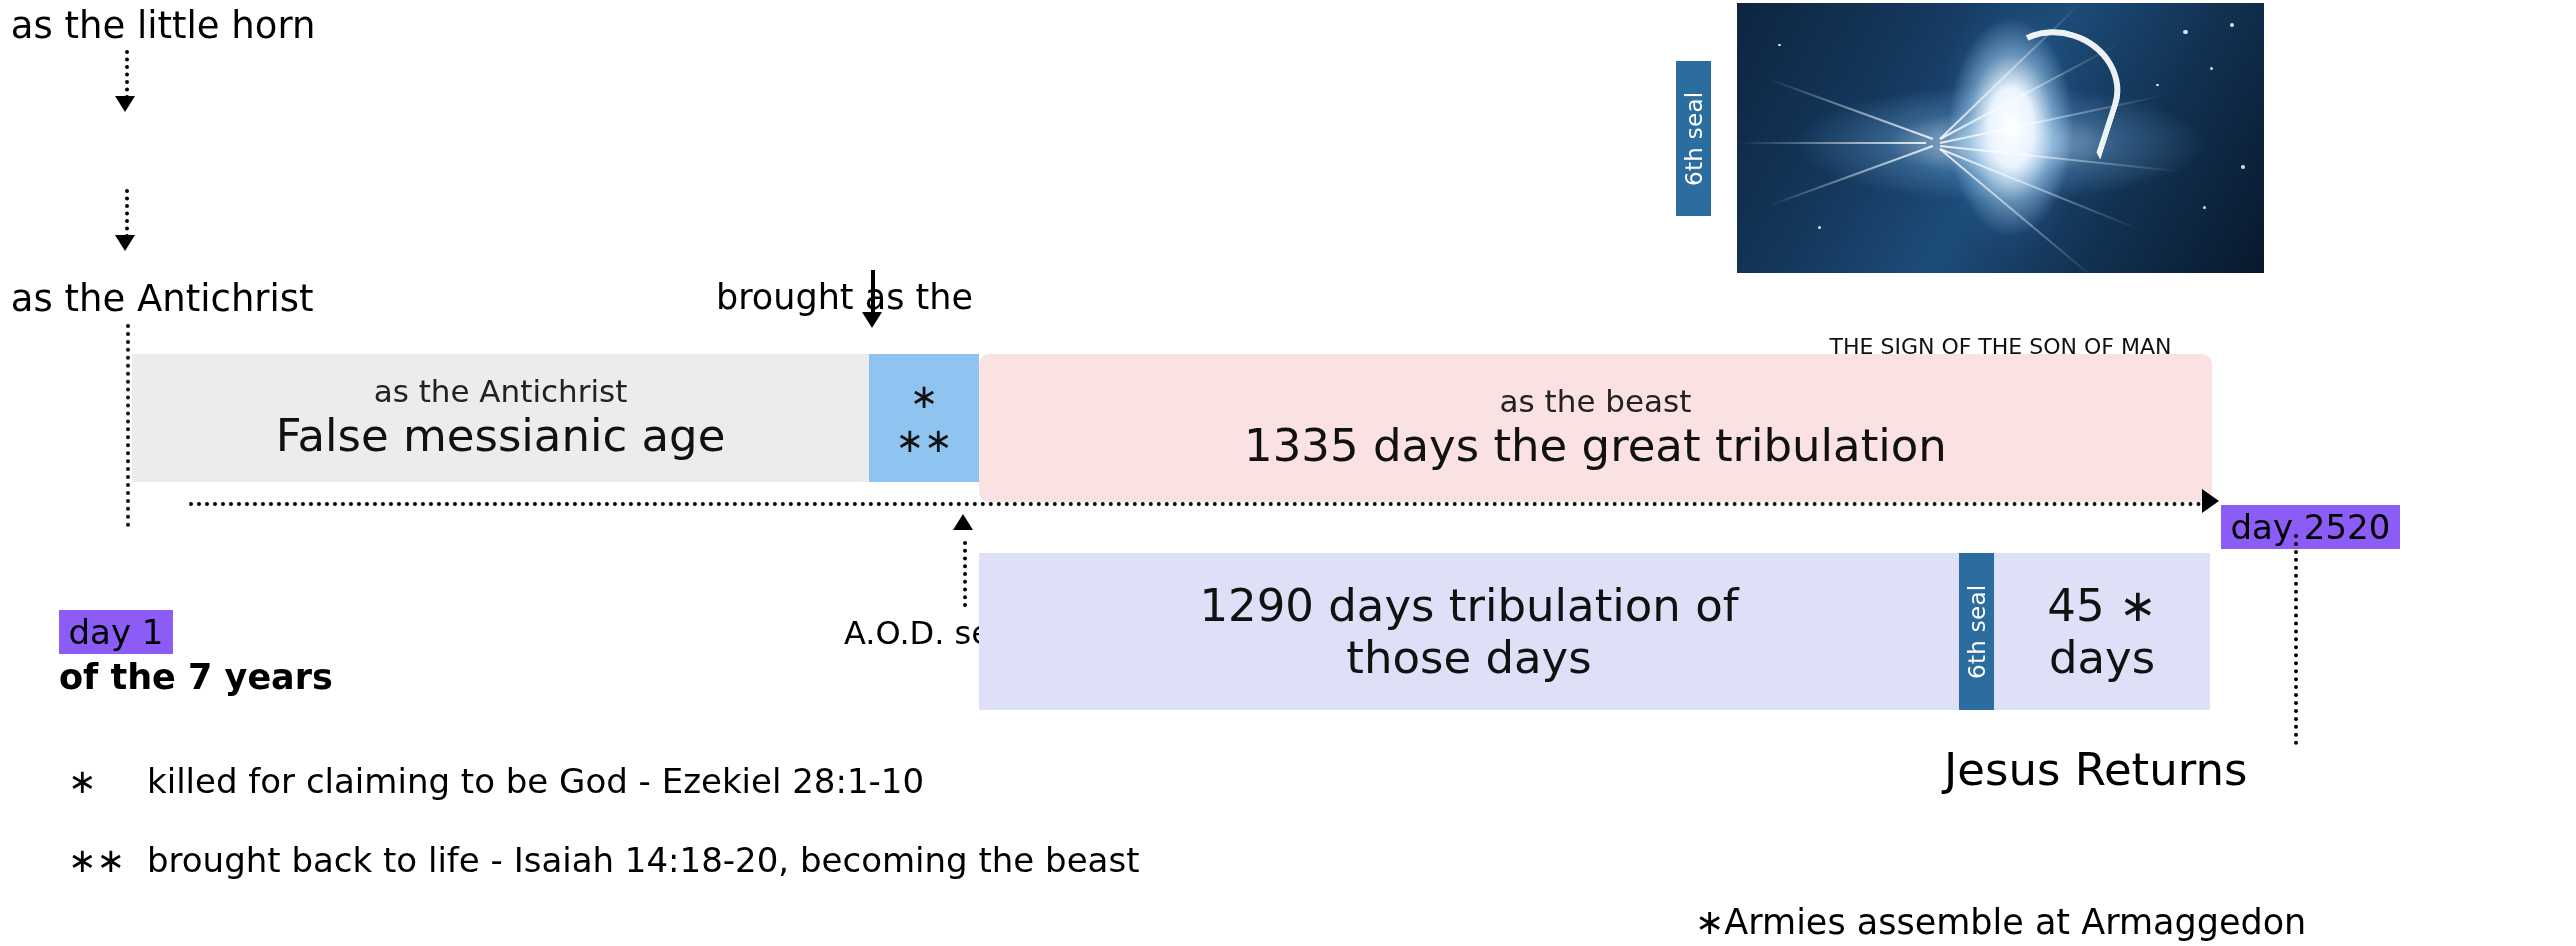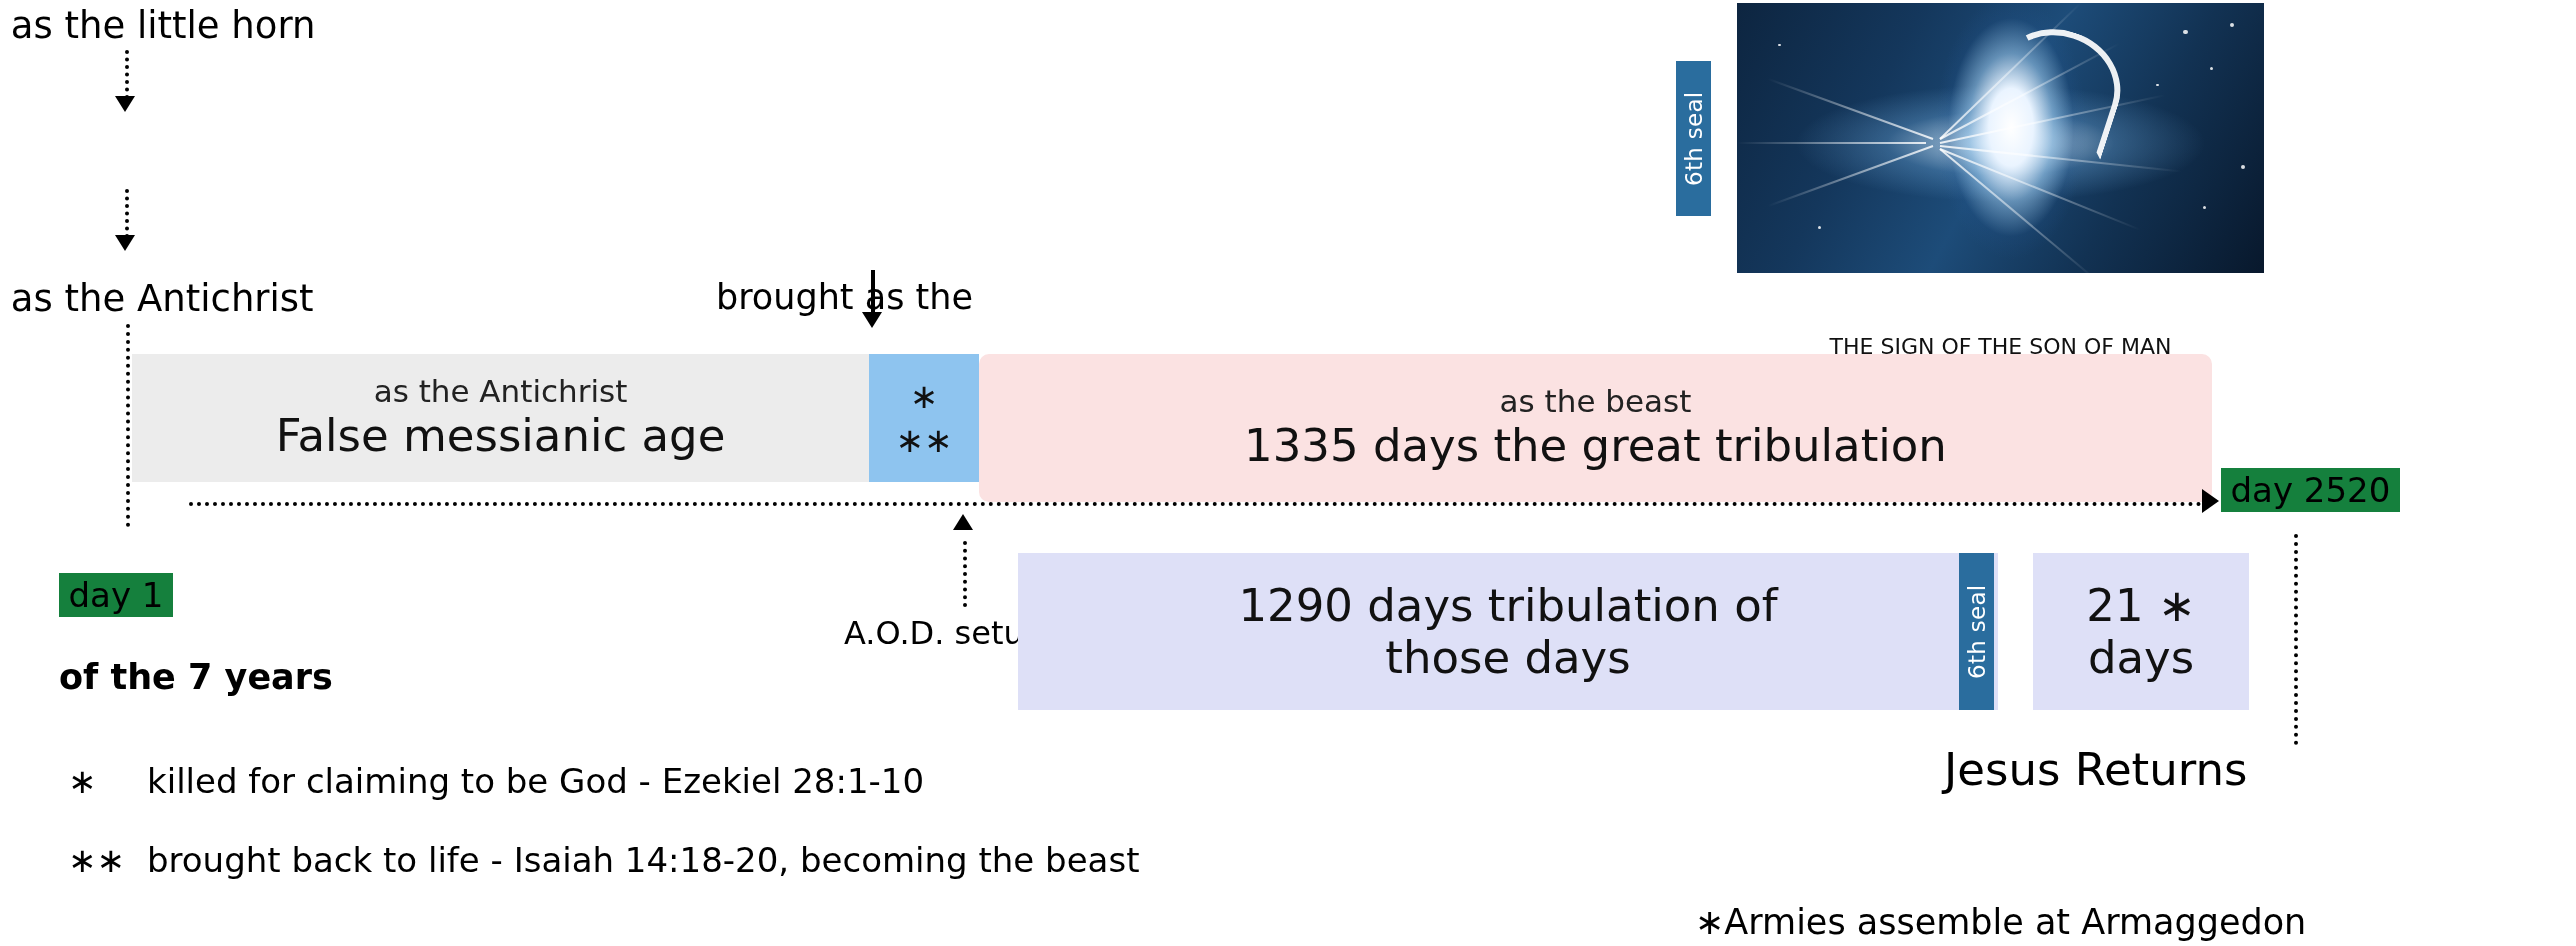--- a/index.html
+++ b/index.html
@@ -52,42 +52,43 @@
   .bar {
     box-sizing: border-box;
     display: flex;
     flex-direction: column;
     align-items: center;
     justify-content: center;
   }
   .bar-grey { background: #ececec; }
   .bar-pink { background: #fbe2e2; }
   .bar-blue-small { background: #8ec4ef; }
-  .bar-lav { background: #dee0f7; margin-left: 39px; }
+  .bar-lav { background: #dee0f7; }
 
   .bar-top-label {
     font-size: 31px;
     color: #222;
   }
   .bar-main-label {
     font-size: 45px;
     color: #111;
   }
   .bar-star {
     font-size: 34px;
     color: #111;
     line-height: 1.0;
   }
 
   
   .day-chip {
-    background: #15803d;
+    background: #8b5cf6;
     font-size: 34px;
     padding: 2.7px 9.5px;
     display: inline-block;
+    margin-top: 37px;
   }
 
   
   .h-dotted {
     border-top: 4.7px dotted #000;
     height: 0;
   }
   .arrow-head-right {
     width: 0; height: 0;
     border-top: 12px solid transparent;
@@ -251,21 +252,21 @@
   <div class="abs txt aod" style="left:844px; top:615px;">A.O.D. setup</div>
 
   <div class="abs bar bar-lav" style="left:979px; top:553px; width:980px; height:157px;">
     <div class="bar-main-label txt">1290 days tribulation of</div>
     <div class="bar-main-label txt">those days</div>
   </div>
 
   <div class="abs seal-tag" style="left:1959px; top:553px; width:35px; height:157px;">6th seal</div>
 
   <div class="abs bar bar-lav" style="left:1994px; top:553px; width:216px; height:157px;">
-    <div class="bar-main-label txt">21 ∗</div>
+    <div class="bar-main-label txt">45 ∗</div>
     <div class="bar-main-label txt">days</div>
   </div>
 
   <div class="abs dot-arrow-line" style="left:2294px; top:534px; height:211px;"></div>
 
   <div class="abs txt jesus-returns" style="left:1944px; top:744px;">Jesus Returns</div>
 
   <div class="abs txt footnote" style="left:68px; top:762px;">∗</div>
   <div class="abs txt footnote" style="left:147px; top:762px;">killed for claiming to be God - Ezekiel 28:1-10</div>
 

